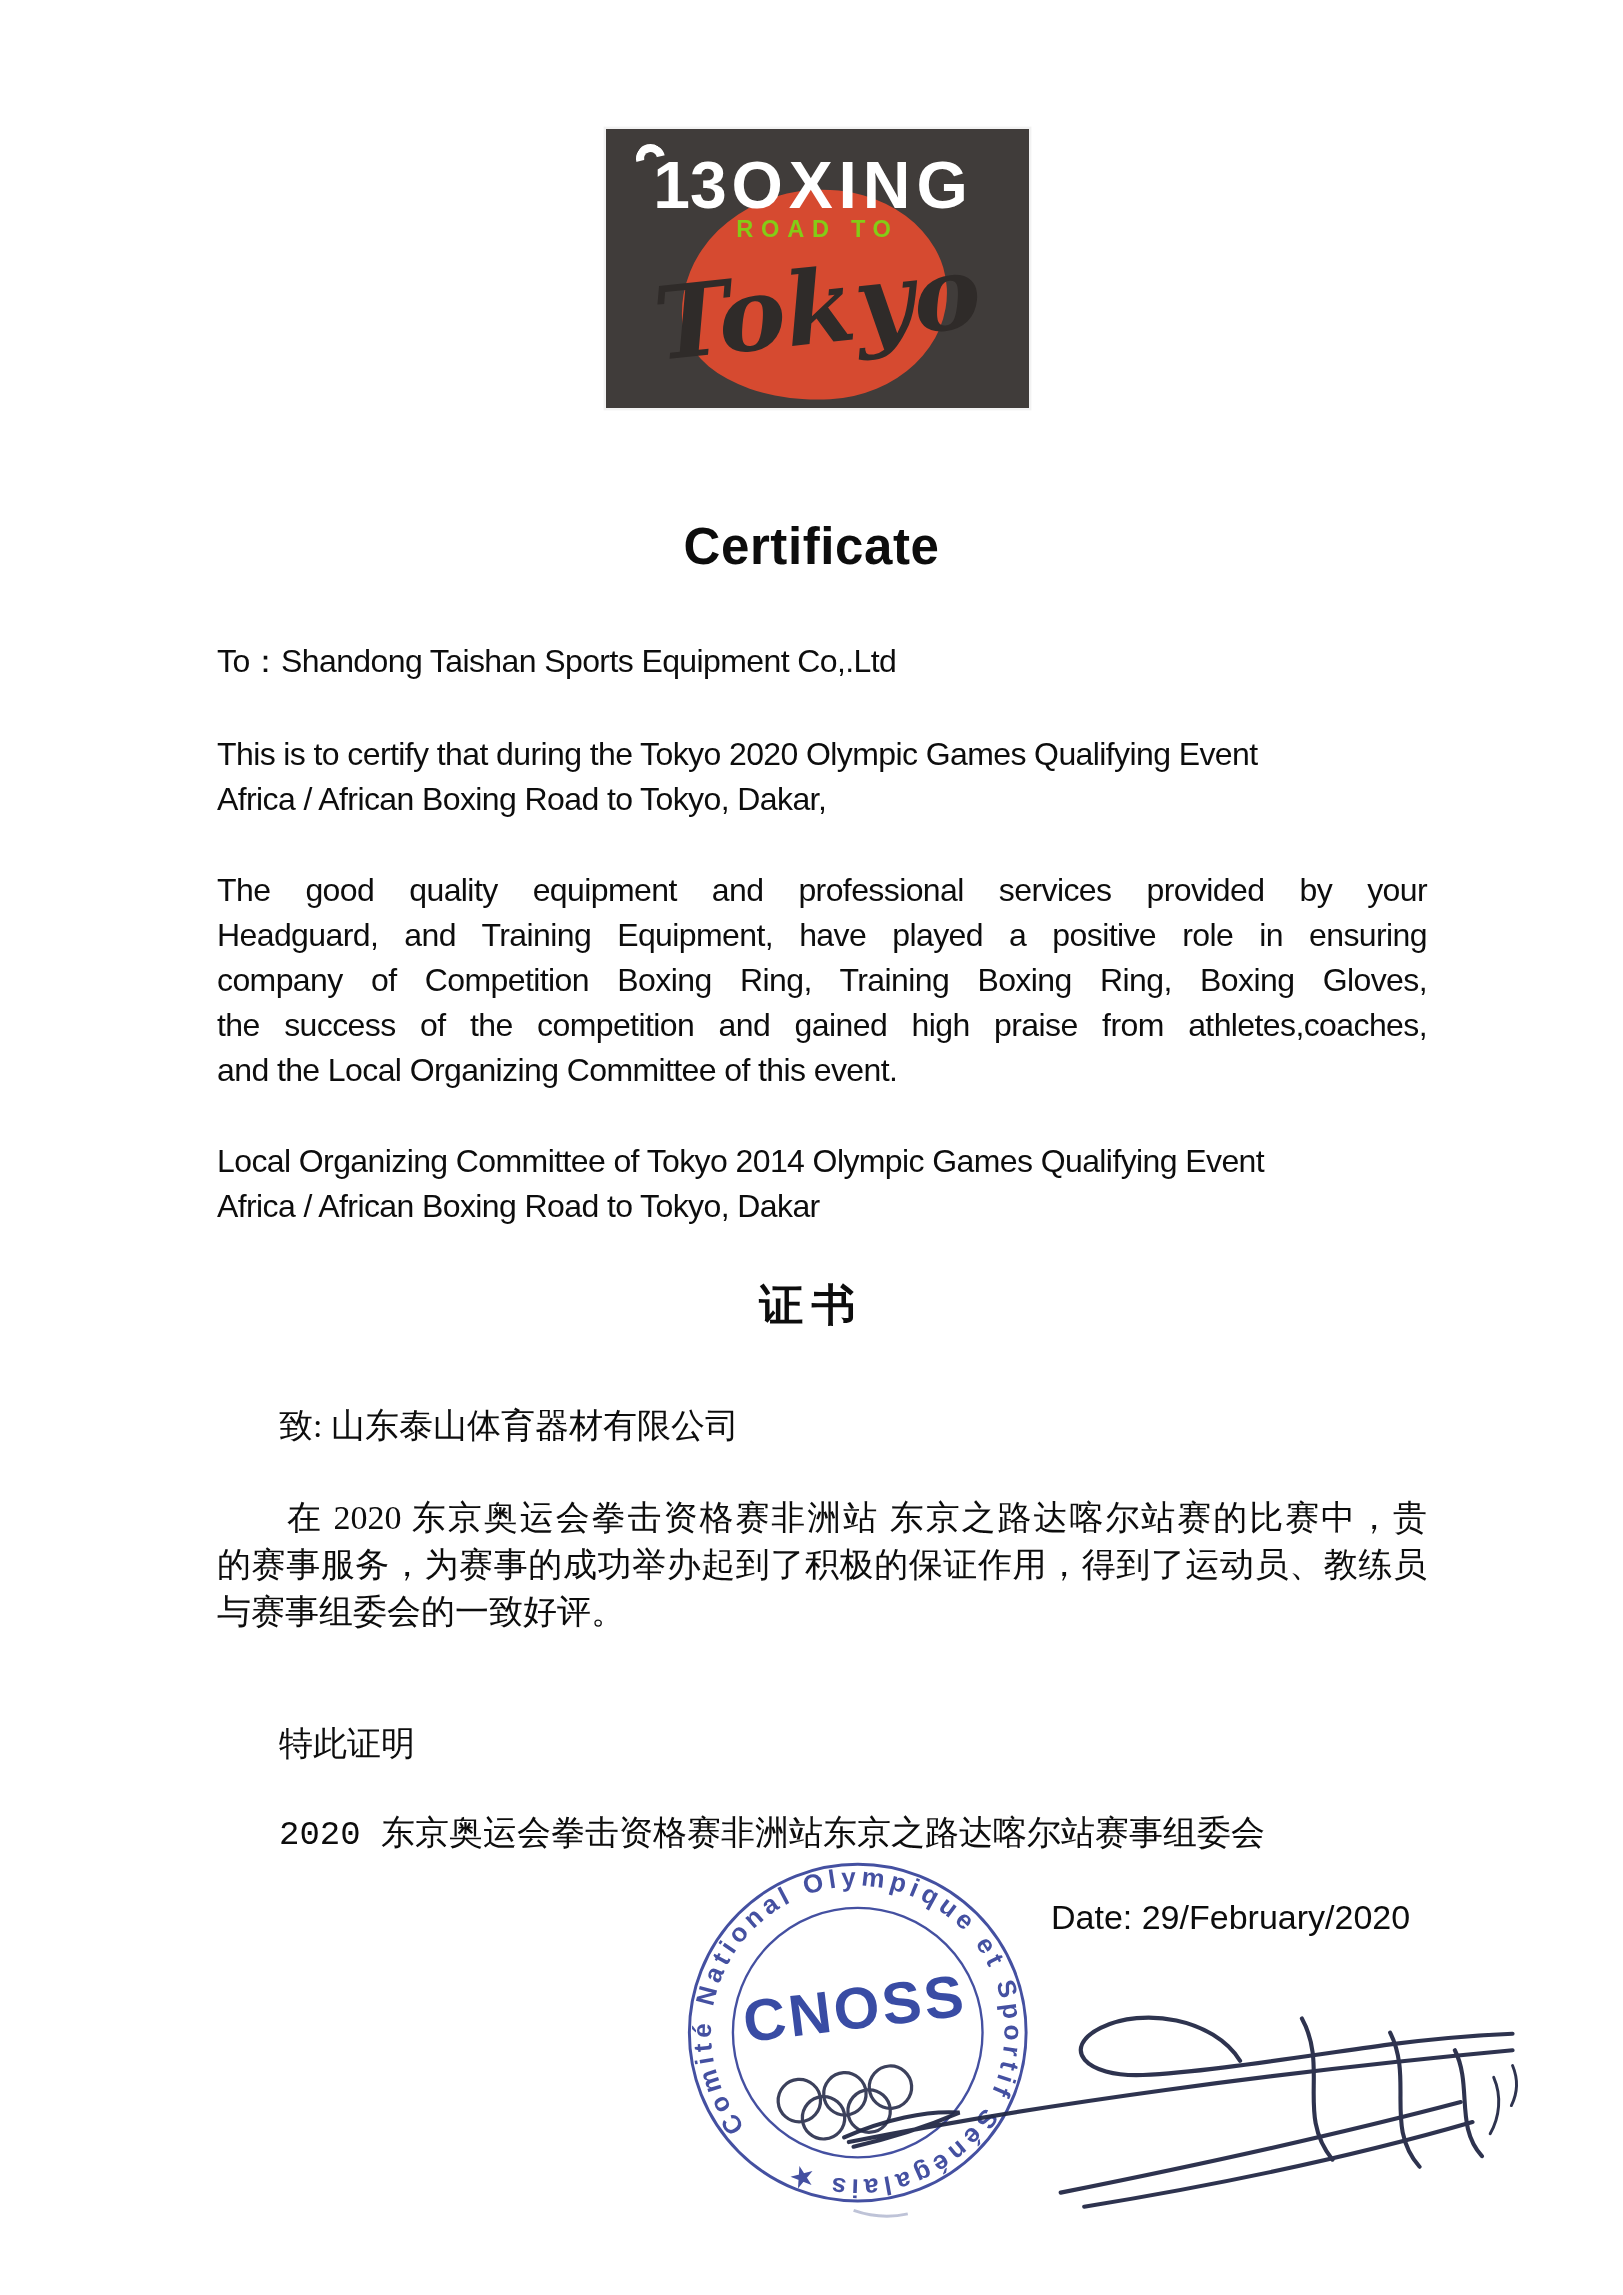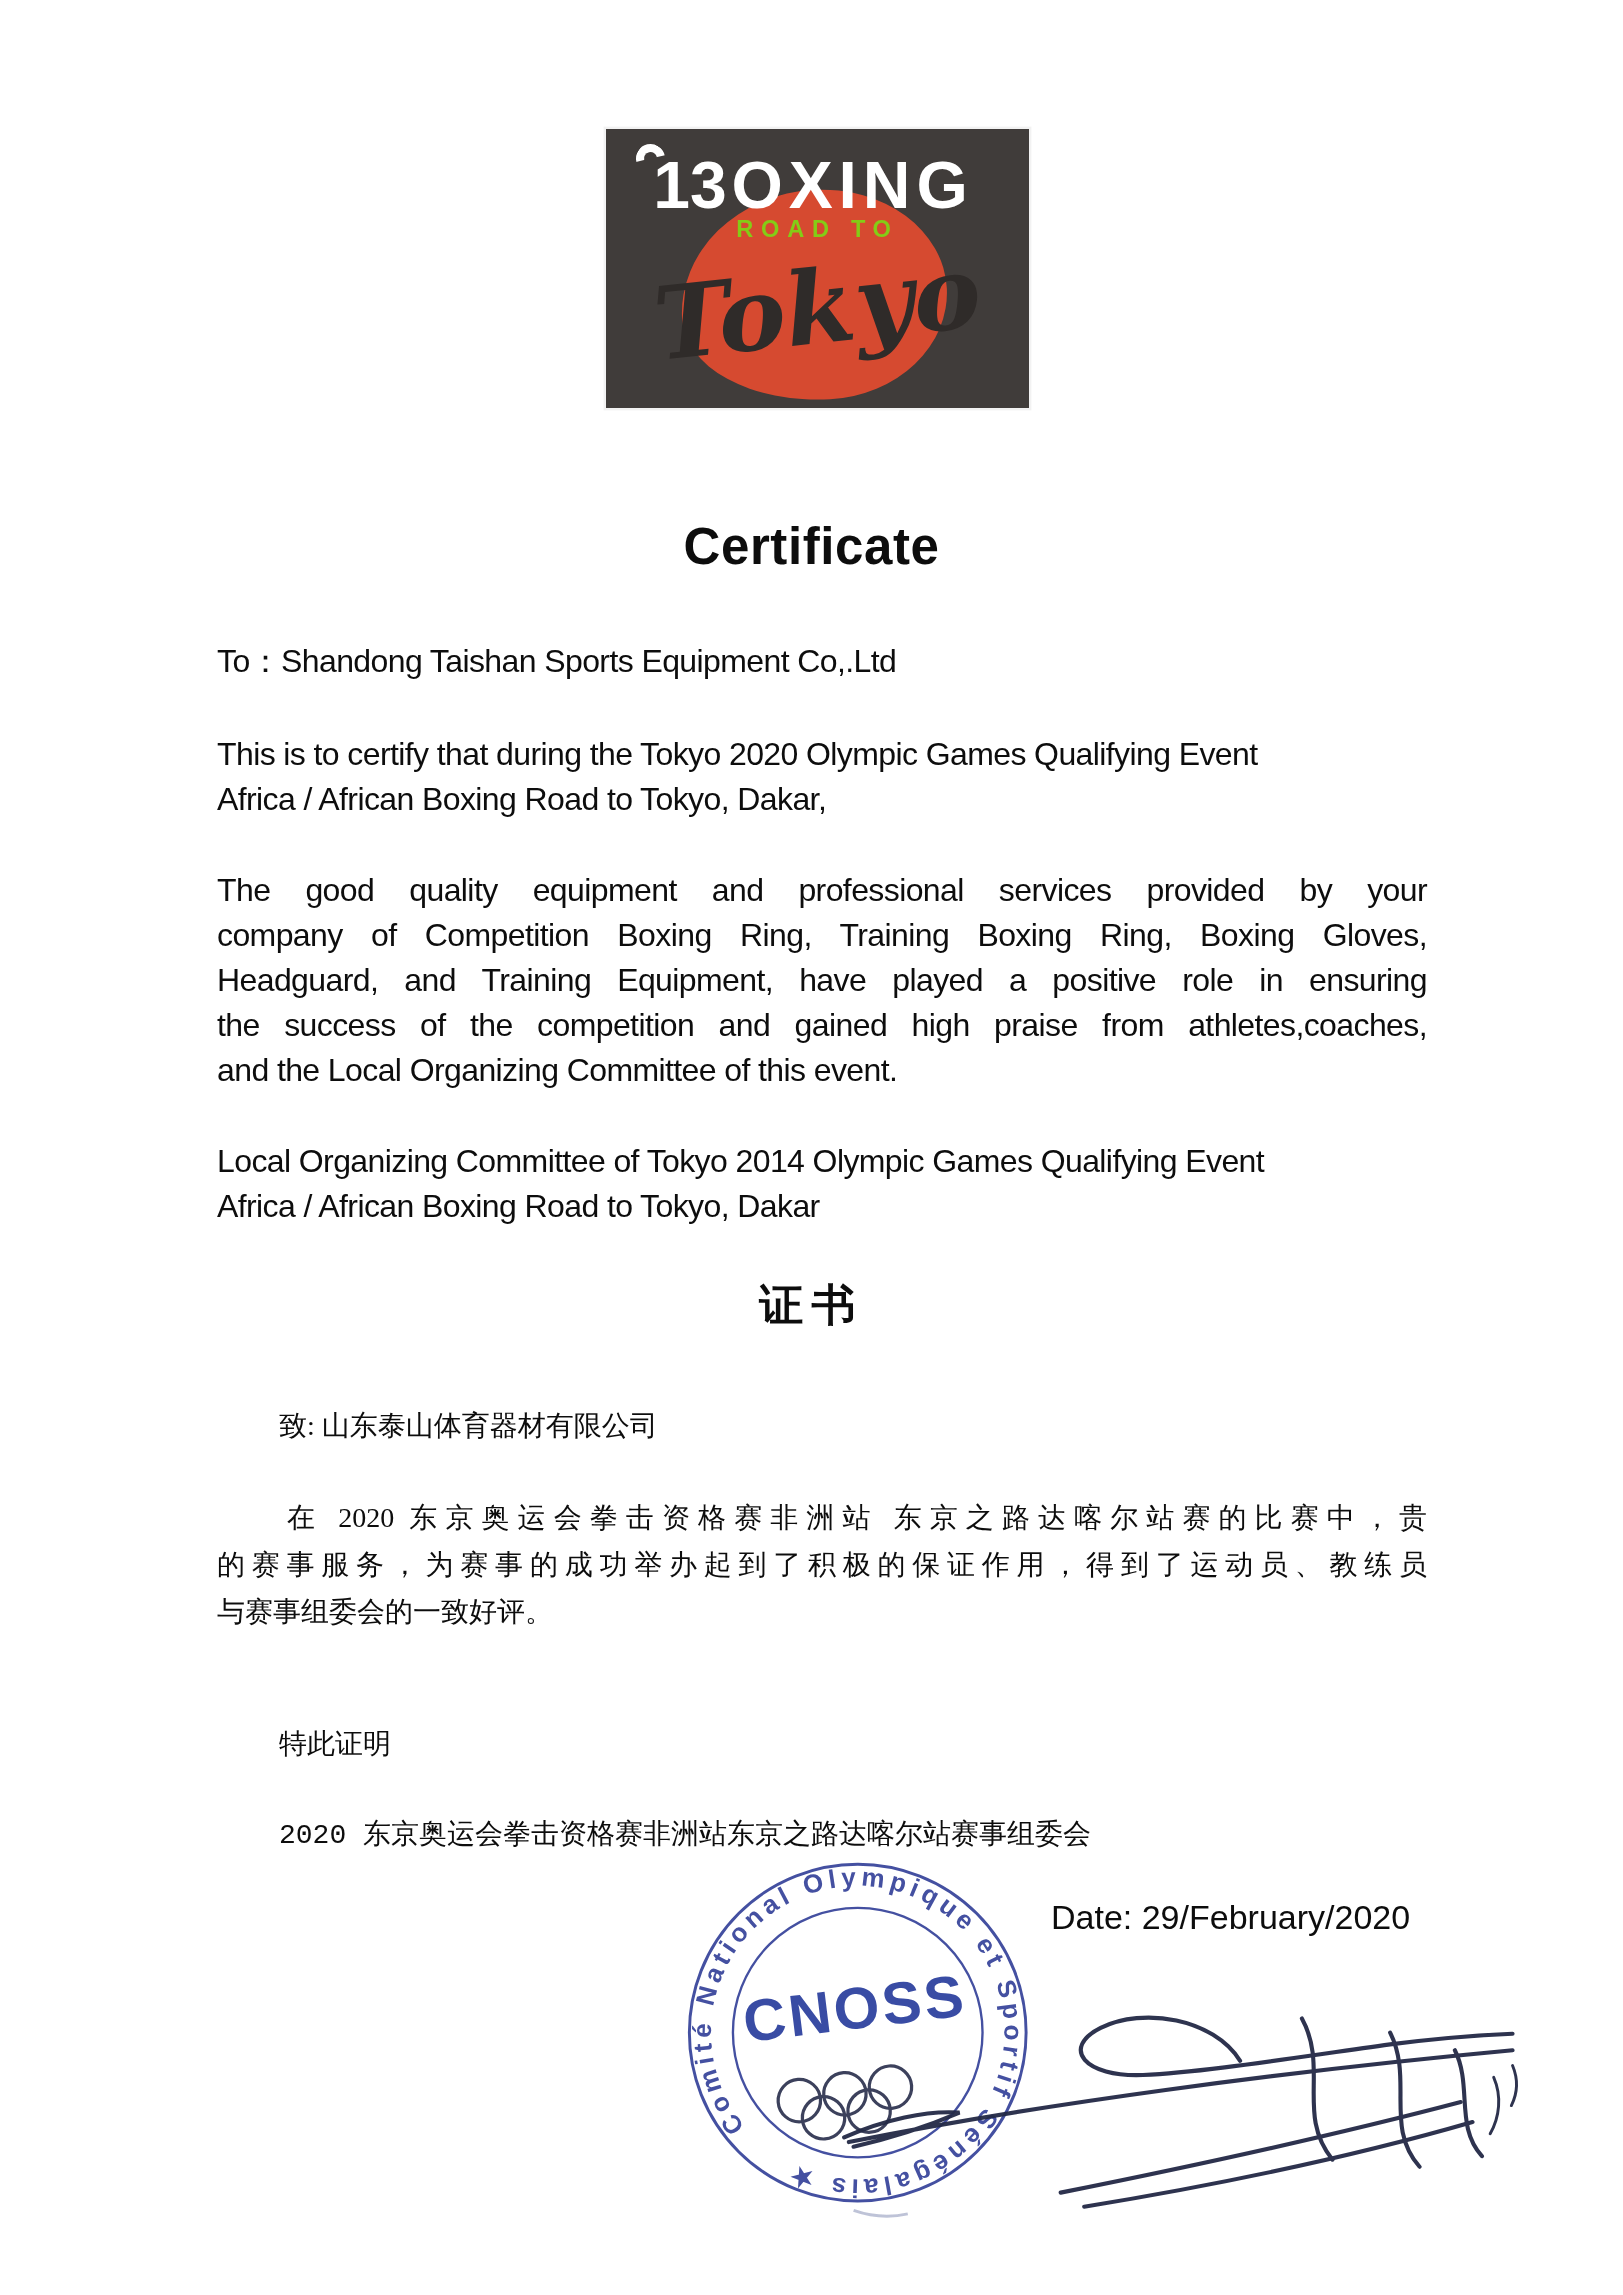--- a/index.html
+++ b/index.html
@@ -33,21 +33,21 @@
   .en{font-size:32px;letter-spacing:-0.6px;line-height:45px;}
   .col{position:absolute;left:217px;width:1210px;}
   .to-en{top:639px;}
   .p1{top:732px;}
   .p2{top:868px;}
   .p3{top:1139px;}
   .ln{white-space:nowrap;}
   .jl{text-align:justify;text-align-last:justify;white-space:normal;}
 
   
-  .cn{font-size:28px;line-height:47px;font-family:"Liberation Serif","DejaVu Serif",serif;}
+  .cn{font-size:34px;line-height:47px;font-family:"Liberation Serif","DejaVu Serif",serif;}
   .to-cn{top:1402px;padding-left:62px;}
   .pcn{top:1494px;}
   .pcn .indent{padding-left:70px;}
   .certify{top:1720px;padding-left:62px;}
   .committee{top:1812px;padding-left:62px;white-space:nowrap;font-family:Liberation Mono, monospace;}
 
   
   .stamp{position:absolute;left:677px;top:1850px;width:365px;height:377px;opacity:.93;}
   .sig{position:absolute;left:707px;top:1962px;width:825px;height:253px;}
   .dates{position:absolute;left:1051px;top:1898px;}
@@ -70,22 +70,22 @@
 
   <div class="col en to-en ln">To：Shandong Taishan Sports Equipment Co,.Ltd</div>
 
   <div class="col en p1">
     <div class="ln">This is to certify that during the Tokyo 2020 Olympic Games Qualifying Event</div>
     <div class="ln">Africa / African Boxing Road to Tokyo, Dakar,</div>
   </div>
 
   <div class="col en p2">
     <div class="jl">The good quality equipment and professional services provided by your</div>
+    <div class="jl">Headguard, and Training Equipment, have played a positive role in ensuring</div>
     <div class="jl">company of Competition Boxing Ring, Training Boxing Ring, Boxing Gloves,</div>
-    <div class="jl">Headguard, and Training Equipment, have played a positive role in ensuring</div>
     <div class="jl">the success of the competition and gained high praise from athletes,coaches,</div>
     <div class="ln">and the Local Organizing Committee of this event.</div>
   </div>
 
   <div class="col en p3">
     <div class="ln">Local Organizing Committee of Tokyo 2014 Olympic Games Qualifying Event</div>
     <div class="ln">Africa / African Boxing Road to Tokyo, Dakar</div>
   </div>
 
   <div class="h-cn">证书</div>

